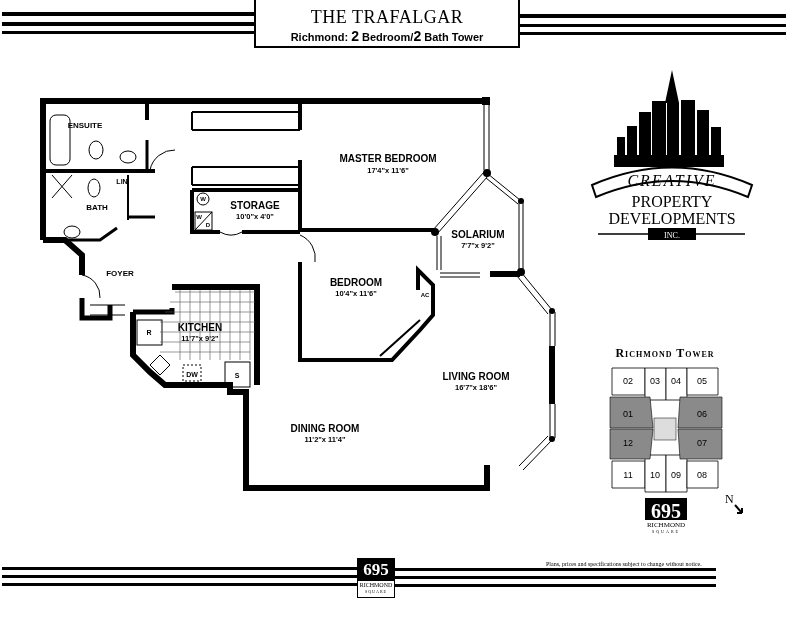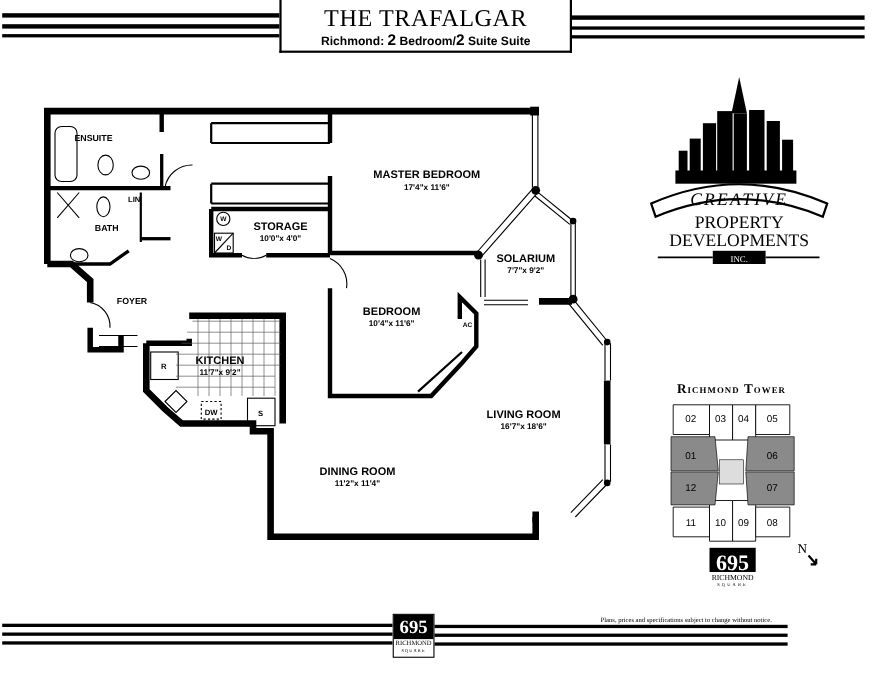--- a/index.html
+++ b/index.html
@@ -1,21 +1,21 @@
 <!DOCTYPE html>
 <html><head>
 <meta charset="utf-8">
 <style>
   html, body { margin: 0; padding: 0; background: #ffffff; }
   body { width: 800px; height: 635px; position: relative; overflow: hidden; font-family: "Liberation Sans", sans-serif; color: #000; }
   .abs { position: absolute; }
   .stripes { position: absolute; }
   .stripes div { position: absolute; left: 0; right: 0; background: #000; }
   .title-box { position: absolute; left: 254px; top: 0px; width: 262px; height: 46px; border: 2px solid #000; border-top: none; background: #fff; text-align: center; }
-  .title-main { font-family: "Liberation Serif", serif; font-size: 22px; letter-spacing: 0.5px; margin-top: 4px; line-height: 26px; }
+  .title-main { font-family: "Liberation Serif", serif; font-size: 18px; letter-spacing: 0.5px; margin-top: 4px; line-height: 26px; }
   .title-sub { font-size: 11px; font-weight: bold; line-height: 13px; }
   .title-sub .big { font-size: 14px; }
   svg text { font-family: "Liberation Sans", sans-serif; }
   .room-label { font-size: 10px; font-weight: bold; }
   .room-dim { font-size: 7.5px; font-weight: bold; }
   .logo-text { font-family: "Liberation Serif", serif; }
   .tower-title { font-family: "Liberation Serif", serif; font-size: 12px; letter-spacing: 1px; font-variant: small-caps; font-weight: bold;}
   .disclaimer { position: absolute; left: 546px; top: 561px; font-family: "Liberation Serif", serif; font-size: 6px; }
 </style>
 </head>
@@ -28,21 +28,21 @@
 </div>
 <div class="stripes" style="left:516px; top:10px; width:270px; height:26px;">
   <div style="top:4px;height:4px;"></div>
   <div style="top:14px;height:3px;"></div>
   <div style="top:22px;height:3px;"></div>
 </div>
 
 <div class="title-box">
   <div class="title-main">THE TRAFALGAR</div>
   <div class="title-sub">
-    <span>Richmond: </span><span class="big">2</span><span> Bedroom/</span><span class="big">2</span><span> Suite Suite</span>
+    <span>Richmond: </span><span class="big">2</span><span> Bedroom/</span><span class="big">2</span><span> Bath Tower</span>
   </div>
 </div>
 
 <svg class="abs" style="left:0;top:0" width="800" height="635" viewBox="0 0 800 635">
   <g fill="none" stroke="#000">
 
     <path d="M40,101 L485,101" stroke-width="6"></path>
     <path d="M43,101 L43,240" stroke-width="6"></path>
     <path d="M43,240 L65,240 L82,255 L82,275" stroke-width="6"></path>
     <path d="M82,298 L82,318 L110,318 L110,305" stroke-width="5"></path>

